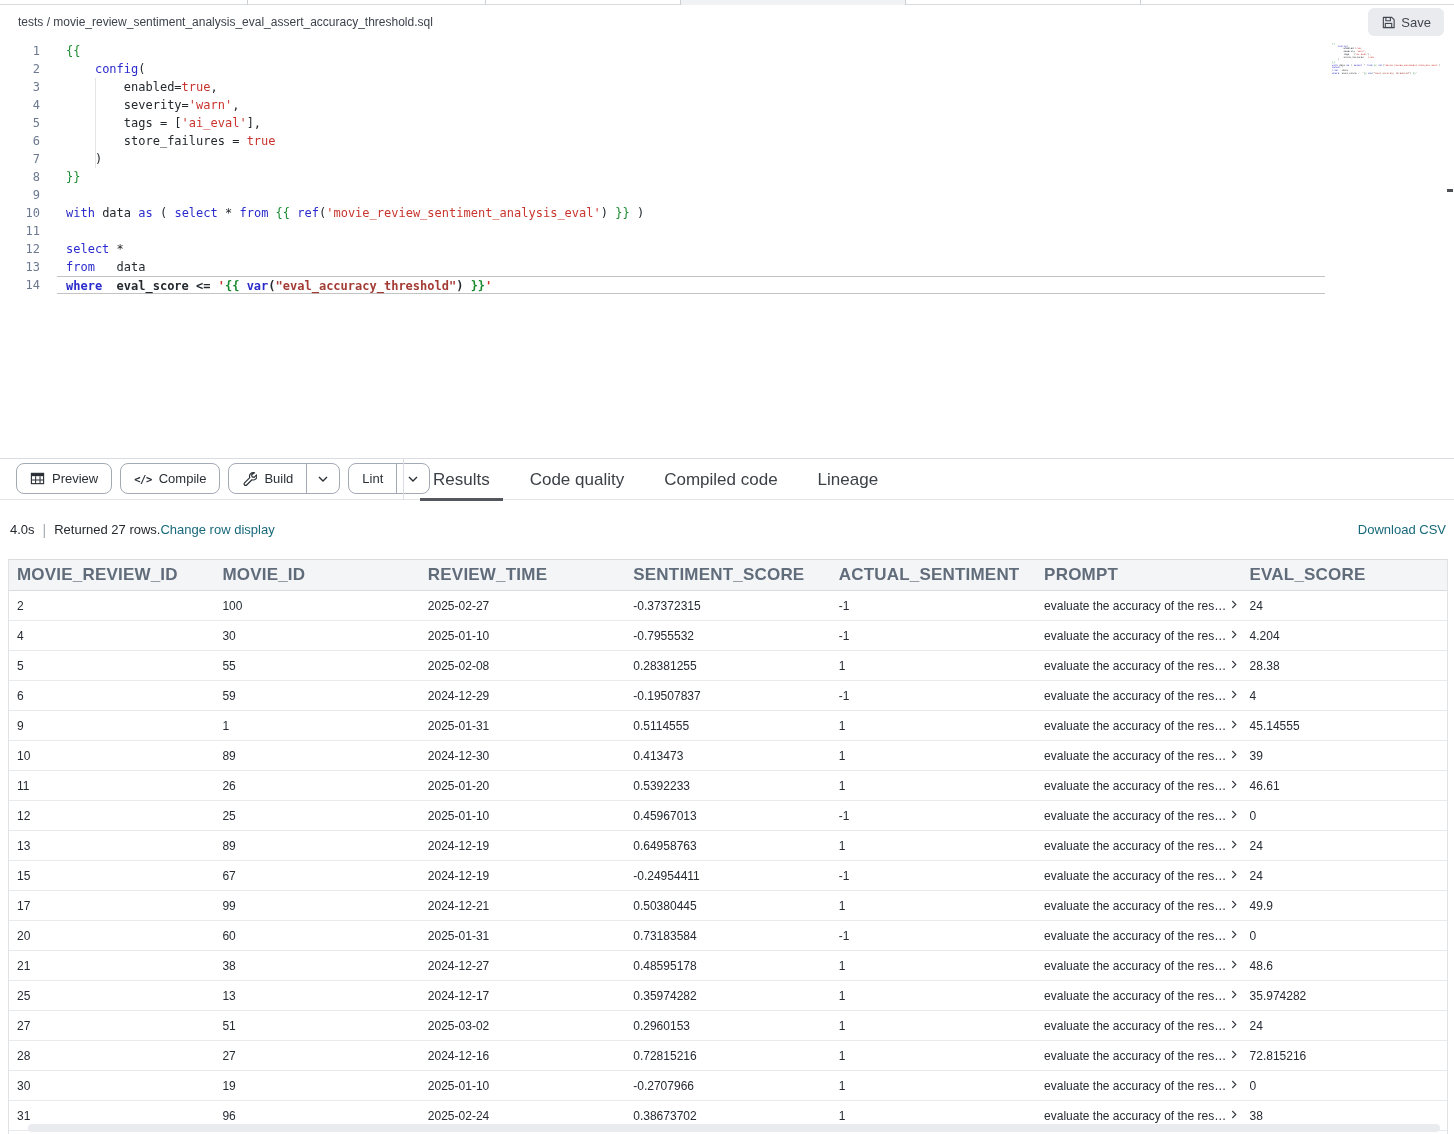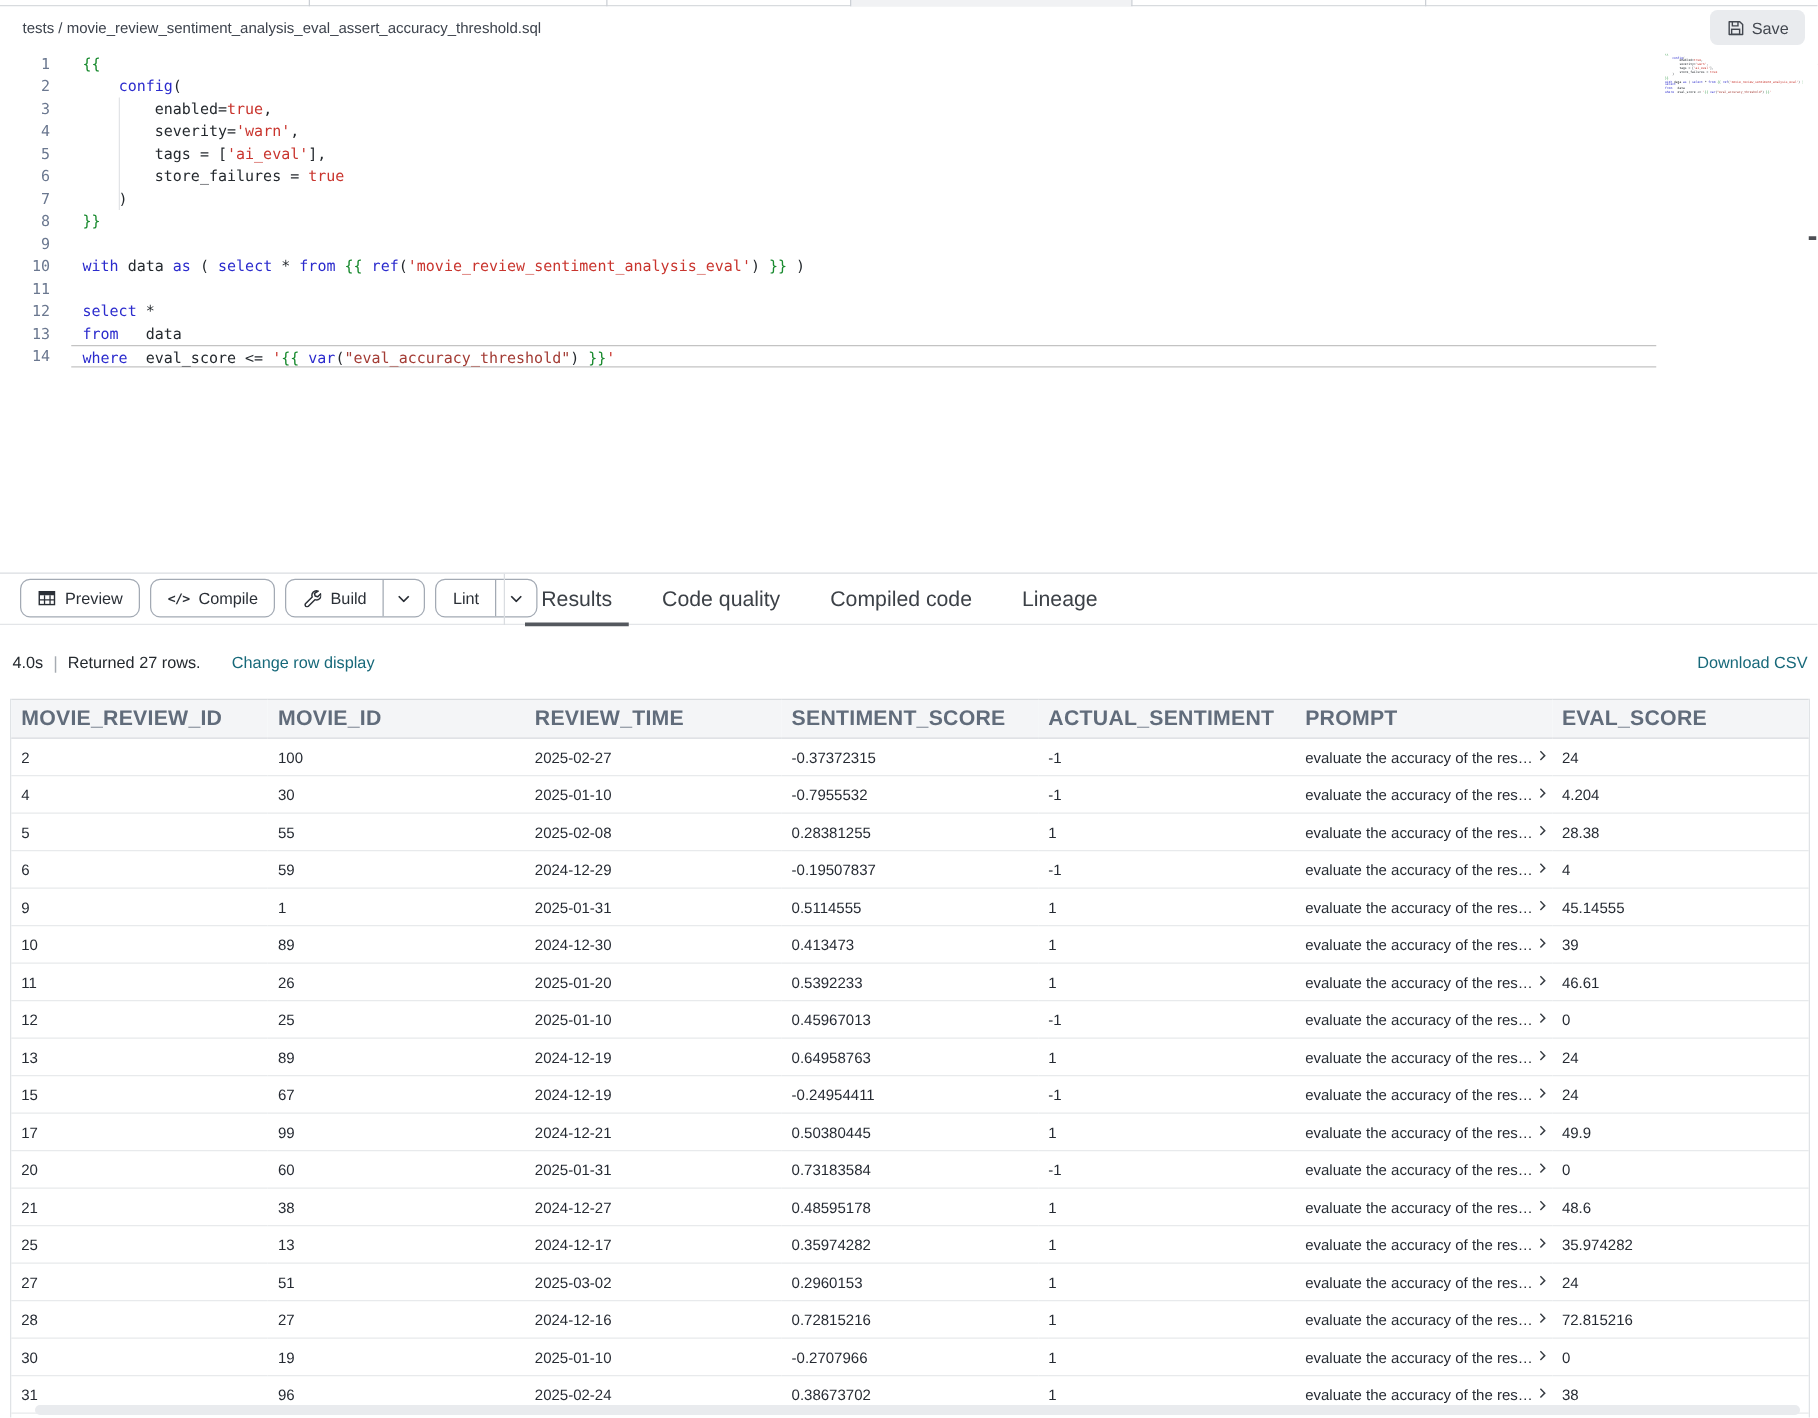--- a/index.html
+++ b/index.html
@@ -18,21 +18,21 @@
   .breadcrumb { position:absolute; left:18px; top:0; height:32px; line-height:32px; font-size:12px; color:#3d434d; }
   .save-btn { position:absolute; right:10px; top:2px; height:28px; padding:0 13px; background:#e9ebee; border:none; border-radius:6px;
     display:flex; align-items:center; gap:5px; font-family:inherit; font-size:13px; color:#42474f; cursor:pointer; }
 
   
   .editor { position:absolute; top:39px; left:0; right:0; height:419px; background:#fff; }
   .code-area { padding-top:3px; }
   .code-line { display:flex; height:18px; font-family:"DejaVu Sans Mono", monospace; font-size:12px; line-height:18px; }
   .gutter { width:40px; text-align:right; color:#6b7890; flex:none; }
   .line-content { margin-left:17px; padding-left:9px; white-space:pre; width:1268px; flex:none; color:#24292e; }
-  .code-line.active .line-content { border-top:1px solid #c3c3c3; border-bottom:1px solid #c3c3c3; }
+  .code-line.active .line-content { border-top:1px solid #c3c3c3; border-bottom:1px solid #c3c3c3;font-weight:bold; }
   .tk-p { color:#24292e; }
   .tk-k { color:#2b2bcd; }
   .tk-s { color:#c9352e; }
   .tk-d { color:#a33c35; }
   .tk-j { color:#188a2e; }
   .indent-guide { position:absolute; left:95px; top:39px; width:1px; height:90px; background:#e2e4e7; }
   .minimap { position:absolute; left:1332px; top:4px; width:110px; height:64px; overflow:hidden; }
   .mm-line { font-family:"DejaVu Sans Mono", monospace; font-size:2.4px; line-height:2.7px; white-space:pre; }
   .scroll-marker { position:absolute; right:1px; top:150px; width:6px; height:3px; background:#4c4f54; }
 
@@ -47,21 +47,21 @@
   .toolbar-divider { position:absolute; left:403px; top:0; height:41px; width:1px; background:#dadde1; }
   .tabs { position:absolute; left:420px; top:0; height:41px; display:flex; }
   .tab { padding:0 13px; margin-right:14px; display:flex; align-items:center; font-size:17px; color:#3c4147; position:relative; cursor:pointer; }
   .tab.active::after { content:""; position:absolute; left:0; right:0; bottom:-1px; height:3px; background:#54585e; }
 
   
   .status-row { position:absolute; top:500px; left:0; right:0; height:59px; display:flex; align-items:center; font-size:13px; color:#24292e; }
   .status-left { display:flex; align-items:center; margin-left:10px; }
   .pipe { color:#a6abb2; margin:0 8px; font-size:14px; }
   .link { color:#17697a; text-decoration:none; cursor:pointer; }
-  .crd { margin-left:25px; }
+  .crd { }
   .dl { position:absolute; right:8px;text-align:right; }
 
   
   .results { position:absolute; top:559px; left:8px; width:1440px; bottom:0; border-left:1px solid #e0e3e6; border-right:1px solid #e0e3e6; }
   table { width:100%; border-collapse:collapse; table-layout:fixed; }
   thead th { height:31px; background:#f4f5f7; border-top:1px solid #d9dcdf; border-bottom:1px solid #d9dcdf;
     font-size:17px; font-weight:bold; color:#616c7b; text-align:left; padding:0 8px; letter-spacing:0.2px; }
   tbody td { height:30px; border-bottom:1px solid #e8eaec; font-size:12px; color:#262b33; padding:0 8px; white-space:nowrap; overflow:hidden; }
   .pchev { margin-left:5px; vertical-align:1px; cursor:pointer; }
 

